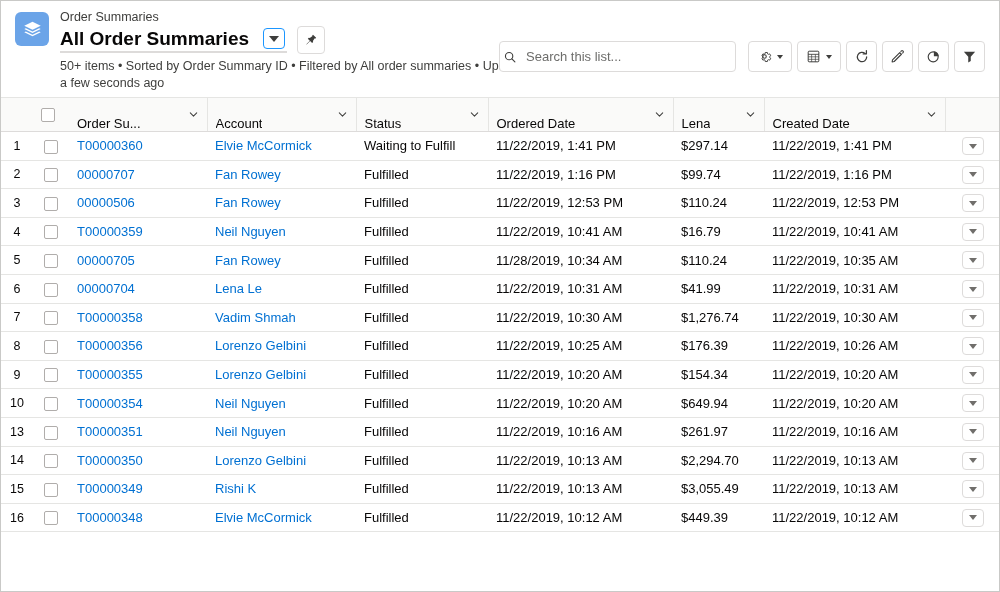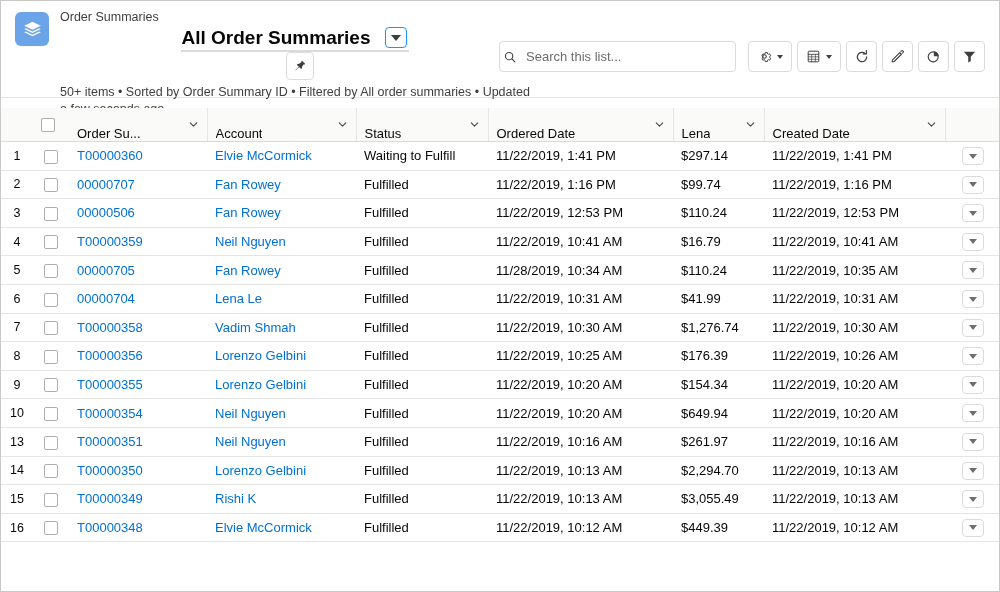--- a/index.html
+++ b/index.html
@@ -8,21 +8,21 @@
     width: 1000px; height: 592px;
     font-family: "Liberation Sans", sans-serif;
     background: #ffffff;
     overflow: hidden;
   }
   .app {
     width: 1000px; height: 592px;
     position: relative;
     background: #ffffff;
     border: 1px solid #c9c9c7;
-    display: flex; flex-direction: column; gap: 10px;
+    display: flex; flex-direction: column;
   }
 
   
   .page-header {
     flex: 0 0 auto;
     background: #ffffff;
     padding: 9px 14px 6px 14px;
     display: flex;
     align-items: flex-start;
     border-bottom: 1px solid #e5e5e3;
@@ -39,21 +39,21 @@
     margin-top: 2px;
   }
   .app-icon svg { display: block; }
   .title-block { margin-left: 11px; min-width: 0; }
   .eyebrow {
     font-size: 12.5px;
     color: #3e3e3c;
     line-height: 15px;
     margin-bottom: 1px;
   }
-  .title-row { display: flex; align-items: center; flex-direction: column; }
+  .title-row { display: flex; align-items: center; }
   .page-title {
     font-size: 19px;
     font-weight: bold;
     color: #080707;
     line-height: 23px;
     border-bottom: 2px solid #dddbda;
     padding-bottom: 1px;
     padding-right: 38px;
     white-space: nowrap;
     position: relative;

